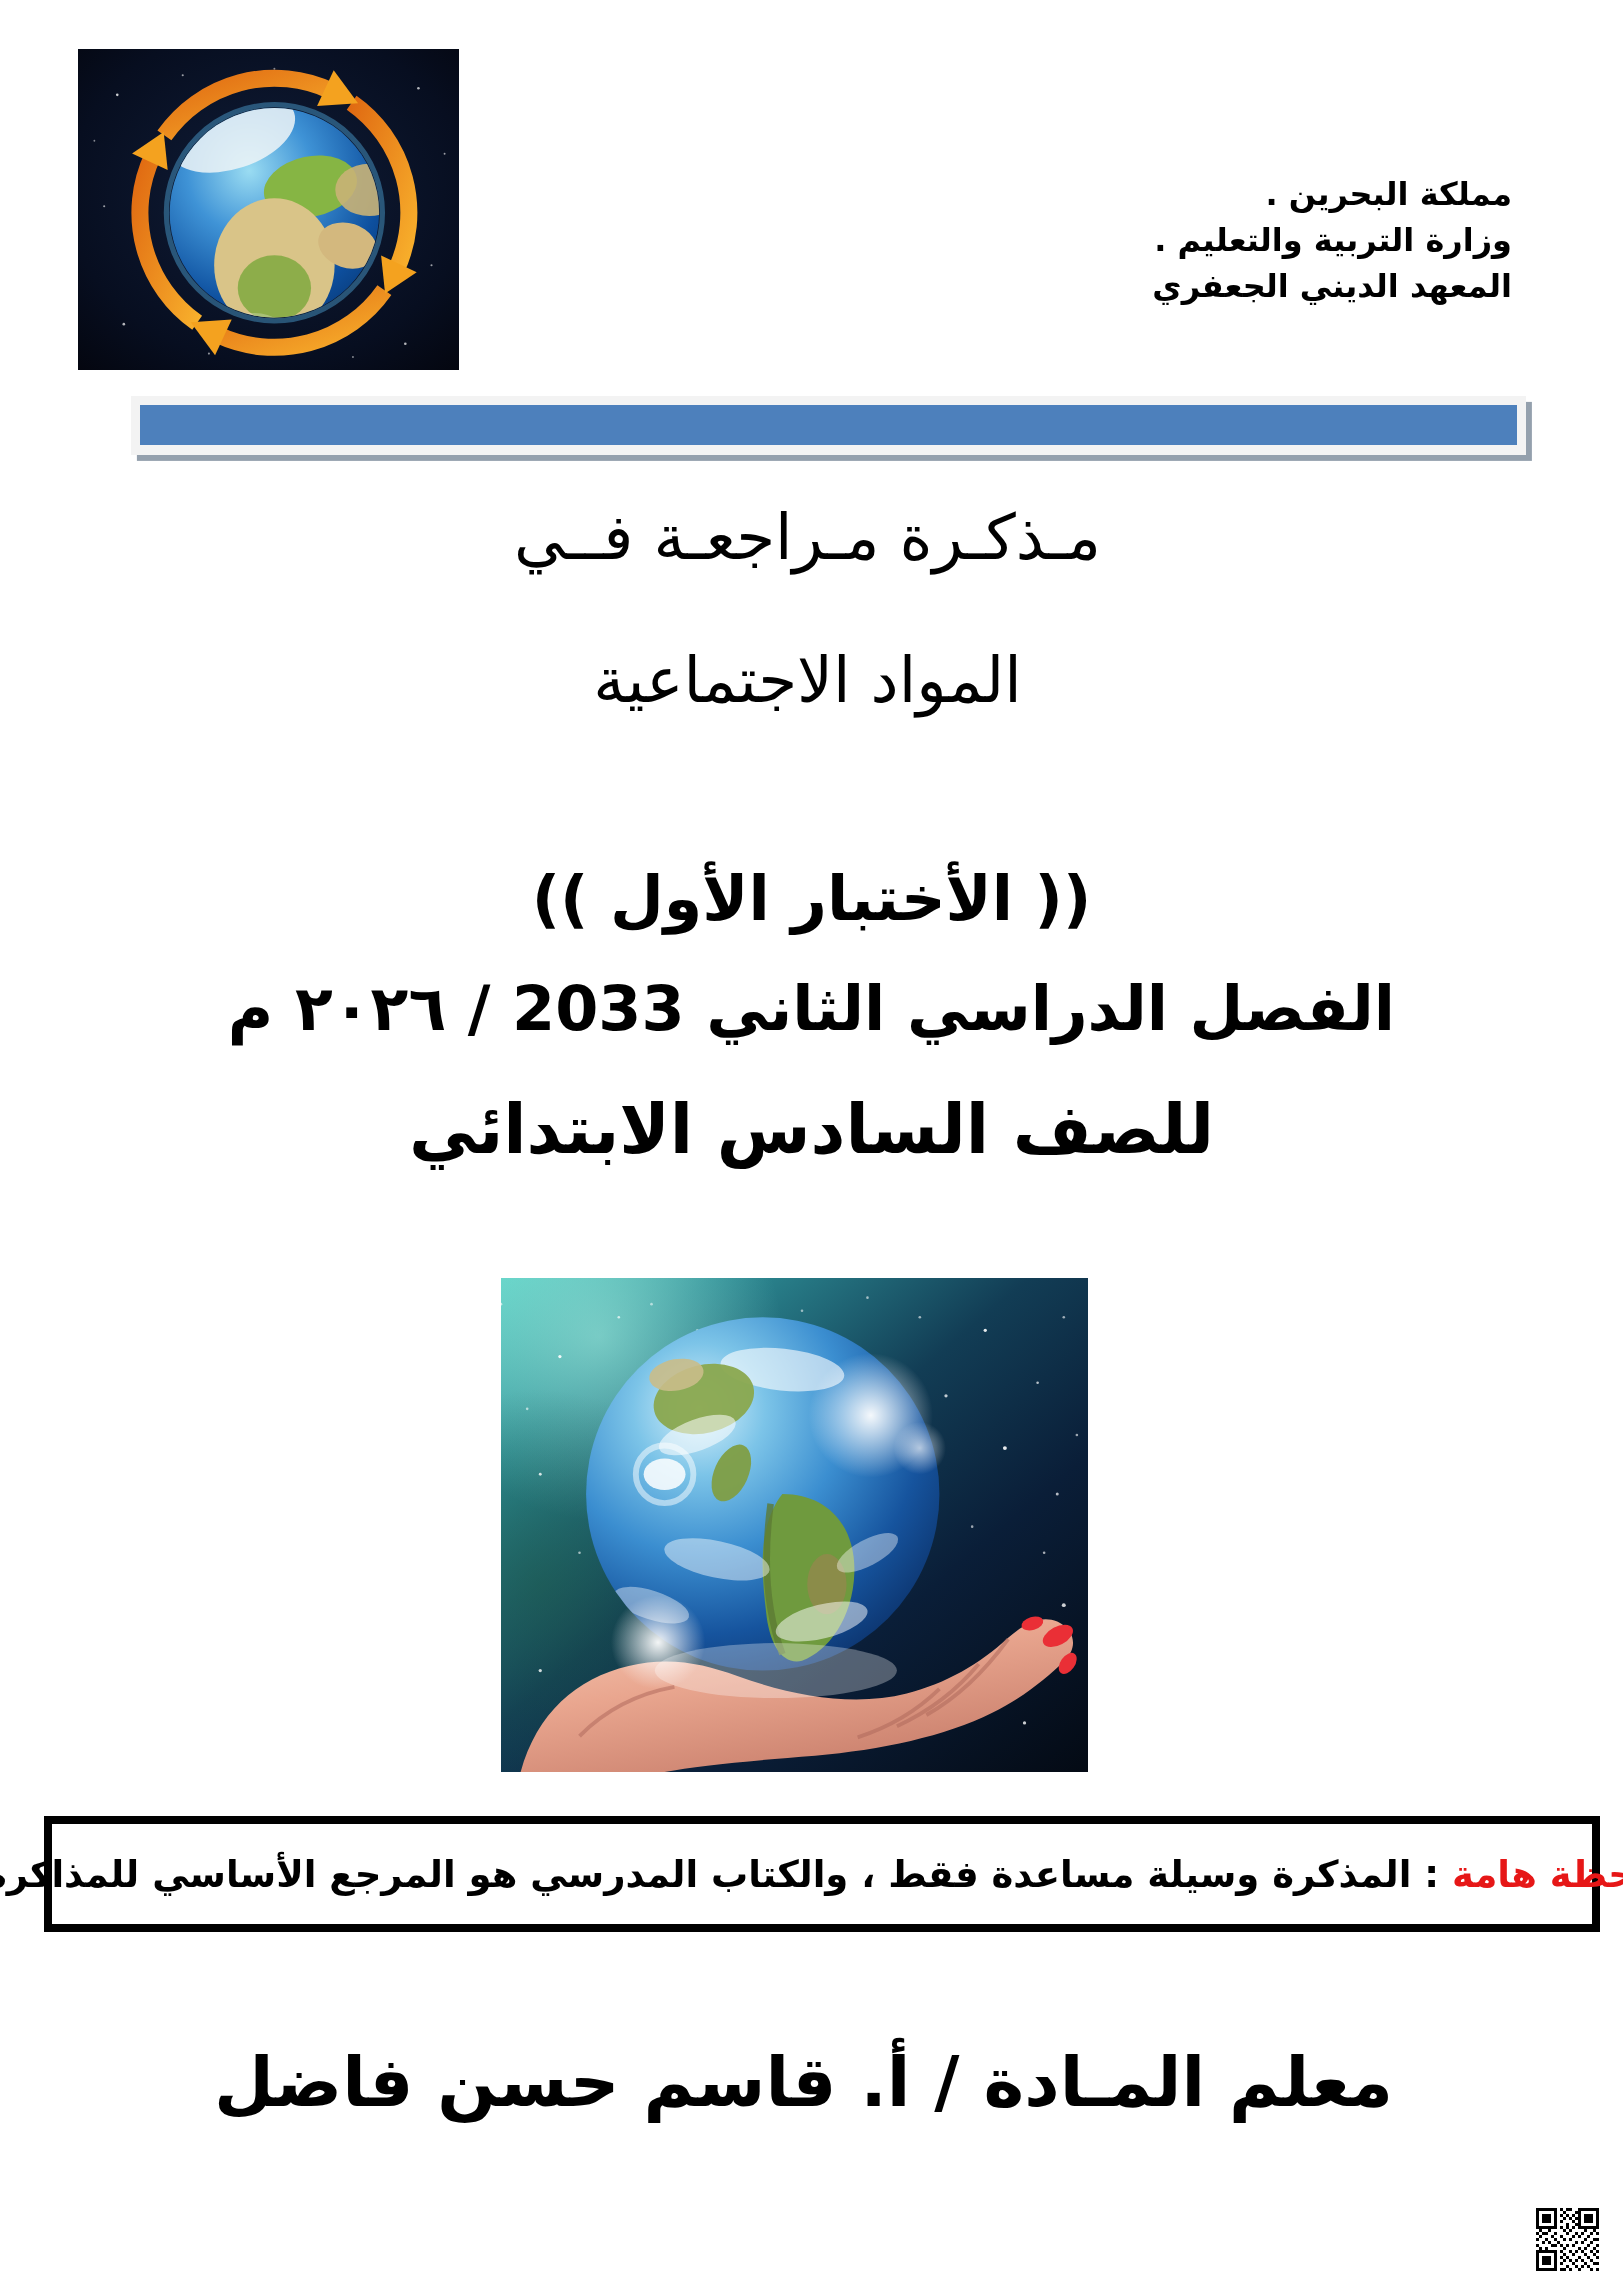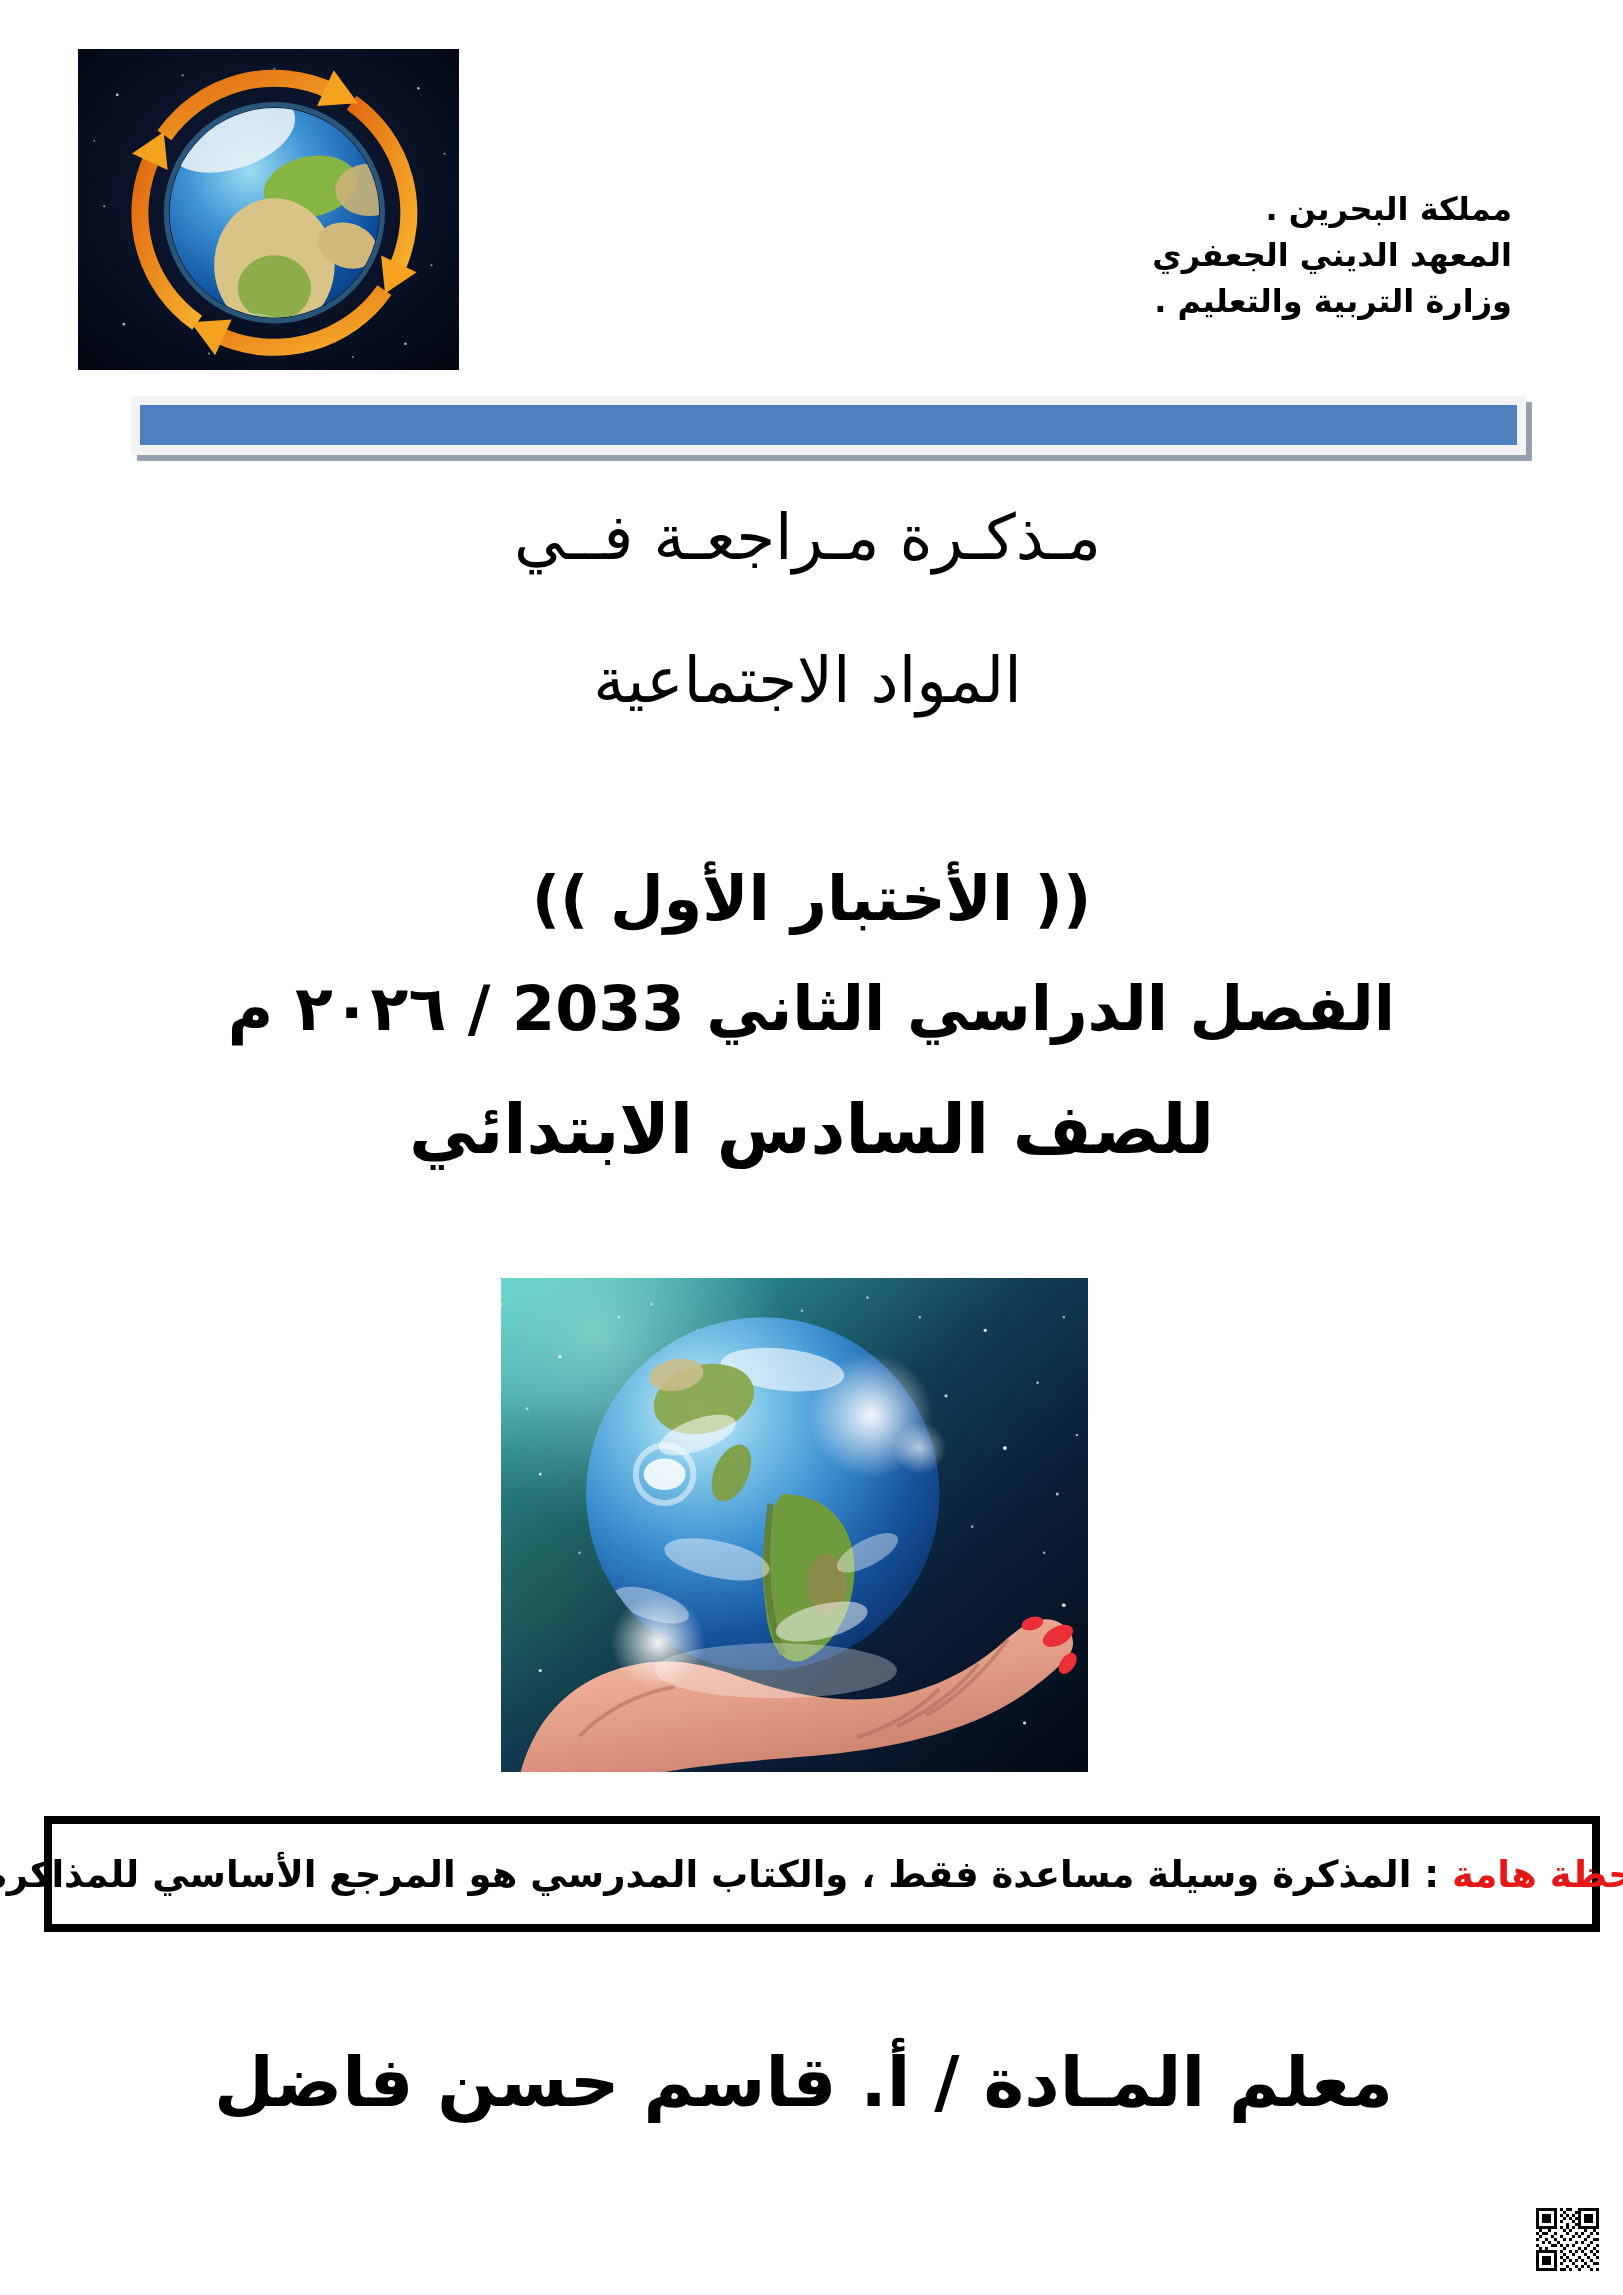--- a/index.html
+++ b/index.html
@@ -13,21 +13,21 @@
     background:var(--page_bg,#fff);
     font-family:"DejaVu Sans", sans-serif;
     color:#000;
   }
   
   .globe-logo{position:absolute;left:78px;top:49px;width:381px;height:321px;}
   .globe-logo svg{display:block;width:100%;height:100%;}
   
   .gov-header{
     position:absolute;top:171px;right:111px;text-align:right;
-    font-size:32px;font-weight:bold;line-height:46px;white-space:nowrap;margin-top:15px;
+    font-size:32px;font-weight:bold;line-height:46px;white-space:nowrap;
   }
   
   .banner{
     position:absolute;left:131px;top:396px;width:1395px;height:59px;
     background:var(--bar_bg,#f3f3f3);
     box-shadow:5.9px 5.9px 0 0 var(--bar_shadow,#94a0ad);
   }
   .banner-inner{
     position:absolute;left:8.5px;top:8.5px;right:9.2px;bottom:9.8px;
     background:var(--bar_blue,#4d80bc);
@@ -122,22 +122,22 @@
       <polygon points="427.8,83 365.2,87 390.6,32.6"></polygon>
       <polygon points="469.1,373.2 463,315.2 517.4,340.6"></polygon>
       <polygon points="172.2,417 234.8,413 209.4,467.4"></polygon>
       <polygon points="130.9,126.8 137,184.8 82.6,159.4"></polygon>
     </g>
   </svg>
 </div>
 
 <div class="gov-header">
   <div>مملكة البحرين .</div>
+  <div>وزارة التربية والتعليم .</div>
   <div>المعهد الديني الجعفري</div>
-  <div>وزارة التربية والتعليم .</div>
 </div>
 
 <div class="banner">
   <div class="banner-inner"></div>
 </div>
 
 <div class="main-title">
   <div>مـذكـرة مـراجعـة فــي</div>
   <div>المواد الاجتماعية</div>
 </div>

